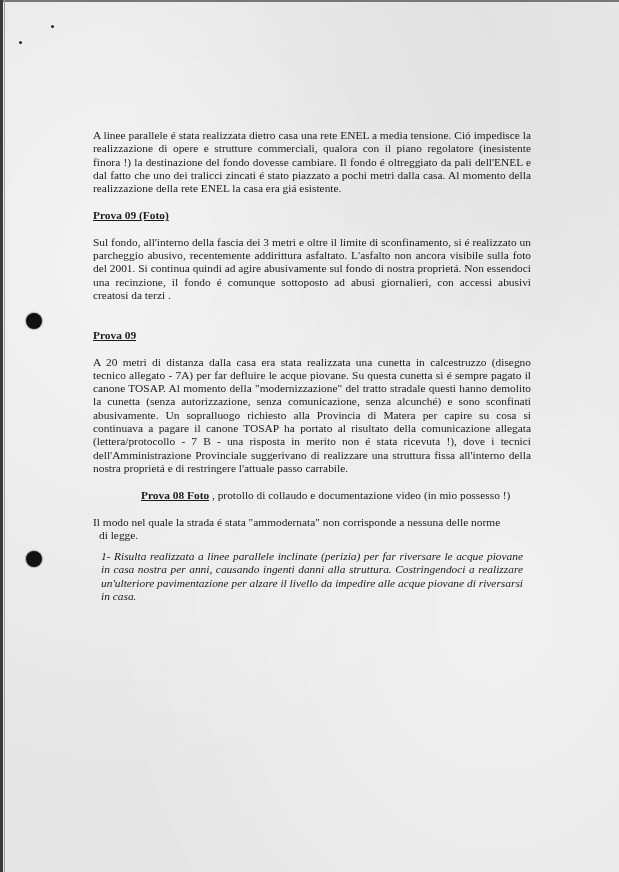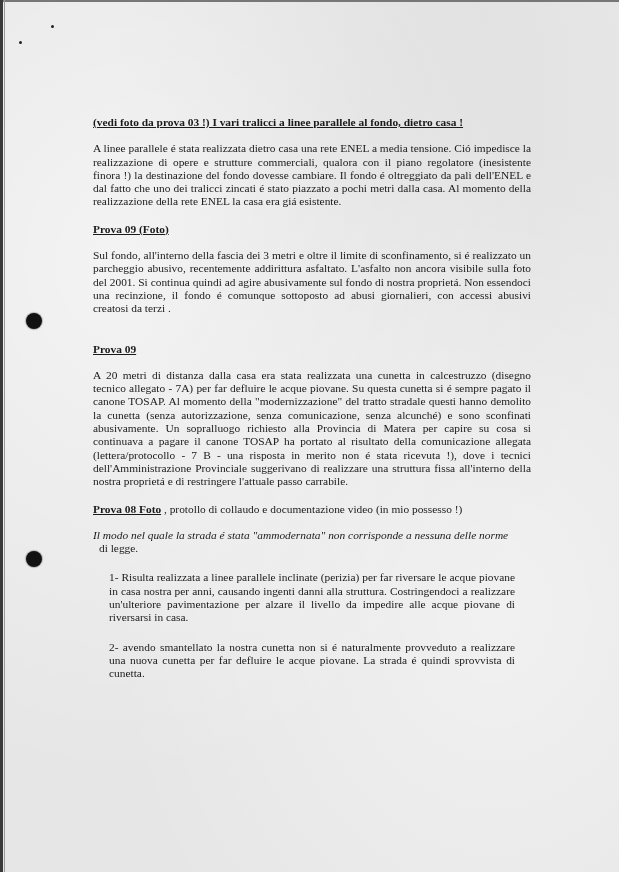--- a/index.html
+++ b/index.html
@@ -38,41 +38,40 @@
       position: absolute; left: 93px; top: 116px; width: 438px;
       font-size: 11.4px; line-height: 13.3px;
     }
     .heading {
       font-weight: bold; text-decoration: underline; margin: 0;
       font-size: 11.4px;
     }
     p { margin: 0; text-align: justify; }
     .gap-s { height: 13px; }
     .gap-m { height: 14px; }
-    .list-item { margin: 16px; text-align: justify; }
+    .list-item { margin: 8px; text-align: justify; font-style: italic; }
     .indent { padding-left: 6px; }
   </style>
 </head>
 <body>
 
 <div class="page">
   <div class="top-edge"></div>
   <div class="left-edge"></div>
   <div class="left-edge2"></div>
 
   <div class="speck" style="left:51px;top:25px;width:3px;height:3px;"></div>
   <div class="speck" style="left:19px;top:41px;width:3px;height:3px;"></div>
 
   <div class="hole" style="left:26px;top:313px;"></div>
   <div class="hole" style="left:26px;top:551px;"></div>
 
   <div class="content">
 
     <section>
-      <h2 class="heading">(vedi foto da prova 03 !) I vari tralicci a linee parallele al fondo, dietro casa !</h2>
       <div class="gap-s"></div>
       <p>A linee parallele é stata realizzata dietro casa una rete ENEL a media tensione. Ció impedisce la realizzazione di opere e strutture commerciali, qualora con il piano regolatore (inesistente finora !) la destinazione del fondo dovesse cambiare. Il fondo é oltreggiato da pali dell'ENEL e dal fatto che uno dei tralicci zincati é stato piazzato a pochi metri dalla casa. Al momento della realizzazione della rete ENEL la casa era giá esistente.</p>
     </section>
 
     <div class="gap-m"></div>
 
     <section>
       <h2 class="heading">Prova 09 (Foto)</h2>
       <div class="gap-s"></div>
       <p>Sul fondo, all'interno della fascia dei 3 metri e oltre il limite di sconfinamento, si é realizzato un parcheggio abusivo, recentemente addirittura asfaltato. L'asfalto non ancora visibile sulla foto del 2001. Si continua quindi ad agire abusivamente sul fondo di nostra proprietá. Non essendoci una recinzione, il fondo é comunque sottoposto ad abusi giornalieri, con accessi abusivi creatosi da terzi .</p>
@@ -83,22 +82,21 @@
 
     <section>
       <h2 class="heading">Prova 09</h2>
       <div class="gap-s"></div>
       <p>A 20 metri di distanza dalla casa era stata realizzata una cunetta in calcestruzzo (disegno tecnico allegato - 7A) per far defluire le acque piovane. Su questa cunetta si é sempre pagato il canone TOSAP. Al momento della "modernizzazione" del tratto stradale questi hanno demolito la cunetta (senza autorizzazione, senza comunicazione, senza alcunché) e sono sconfinati abusivamente. Un sopralluogo richiesto alla Provincia di Matera per capire su cosa si continuava a pagare il canone TOSAP ha portato al risultato della comunicazione allegata (lettera/protocollo - 7 B - una risposta in merito non é stata ricevuta !), dove i tecnici dell'Amministrazione Provinciale suggerivano di realizzare una struttura fissa all'interno della nostra proprietá e di restringere l'attuale passo carrabile.</p>
     </section>
 
     <div class="gap-m"></div>
 
     <section>
-      <p style="text-align:left;"><span class="heading" style="font-weight:bold;text-decoration:underline;">Prova 08 Foto</span><span> , protollo di collaudo e documentazione video (in mio possesso !)</span></p>
+      <p style="text-align:left;margin-left:48px;"><span class="heading" style="font-weight:bold;text-decoration:underline;">Prova 08 Foto</span><span> , protollo di collaudo e documentazione video (in mio possesso !)</span></p>
       <div class="gap-s"></div>
-      <p style="text-align:left;font-style:italic;">Il modo nel quale la strada é stata "ammodernata" non corrisponde a nessuna delle norme</p>
+      <p style="text-align:left;">Il modo nel quale la strada é stata "ammodernata" non corrisponde a nessuna delle norme</p>
       <p class="indent" style="text-align:left;">di legge.</p>
       <p class="list-item">1- Risulta realizzata a linee parallele inclinate (perizia) per far riversare le acque piovane in casa nostra per anni, causando ingenti danni alla struttura. Costringendoci a realizzare un'ulteriore pavimentazione per alzare il livello da impedire alle acque piovane di riversarsi in casa.</p>
-      <p class="list-item">2- avendo smantellato la nostra cunetta non si é naturalmente provveduto a realizzare una nuova cunetta per far defluire le acque piovane. La strada é quindi sprovvista di cunetta.</p>
     </section>
 
   </div>
 </div>
 
 </body></html>

